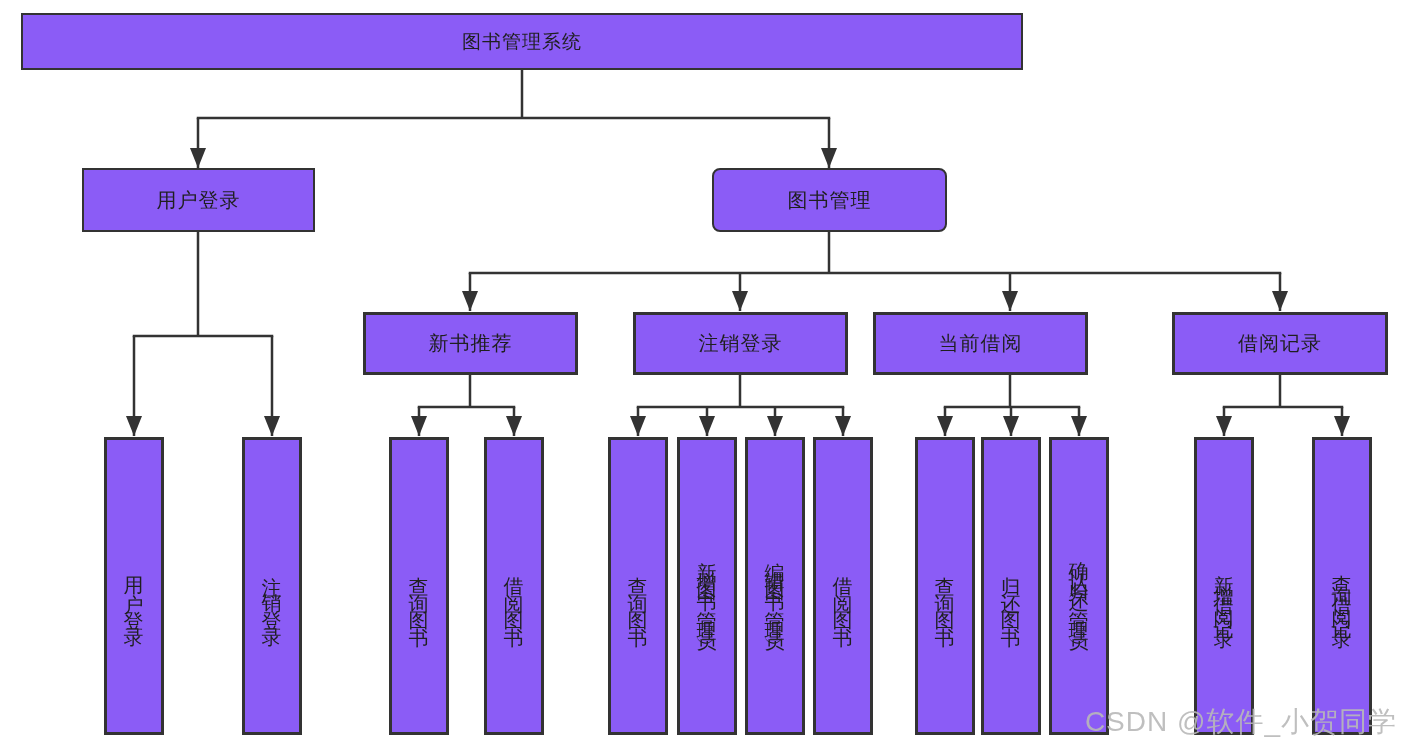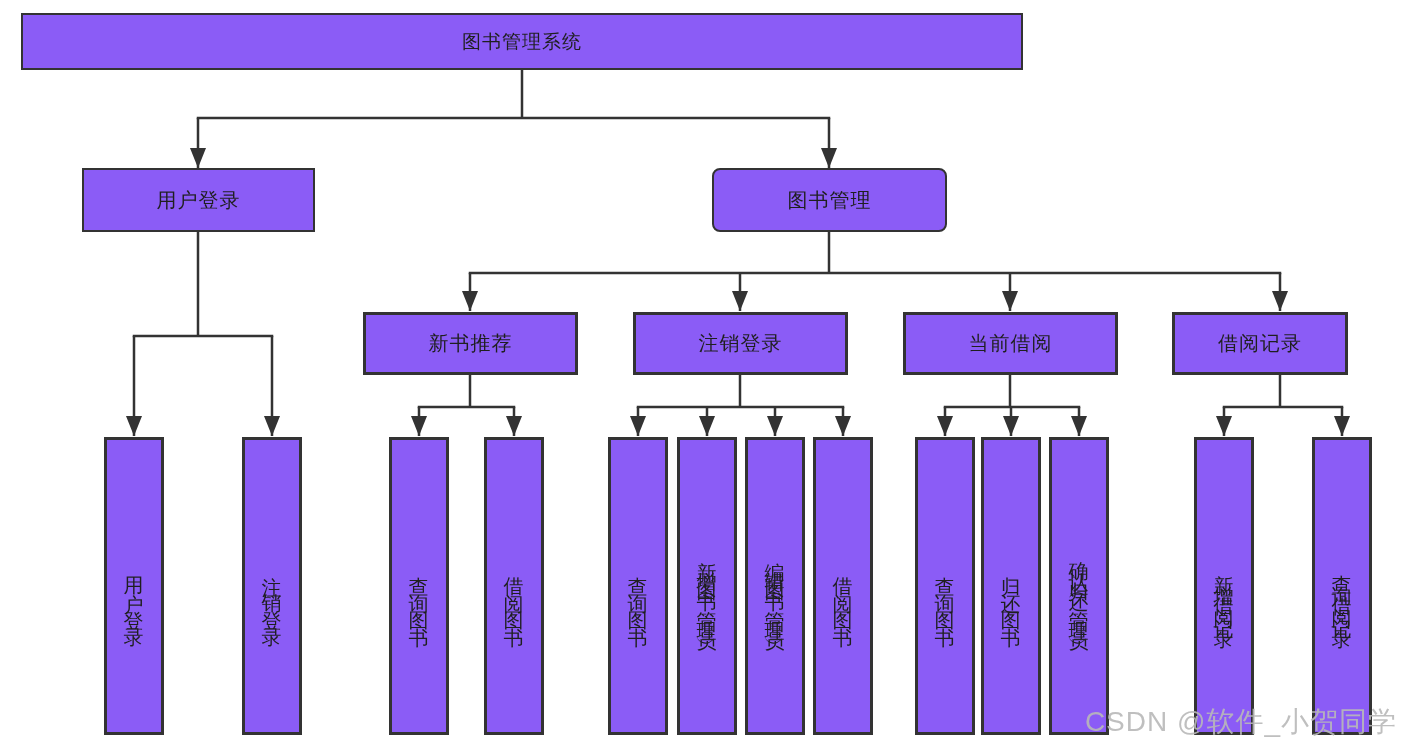--- a/index.html
+++ b/index.html
@@ -44,22 +44,22 @@
     letter-spacing:1px;
     white-space:nowrap;
   }
   .box.lvl3,.box.leaf{border-width:3px;}
   .box.root{left:21px;top:13px;width:1002px;height:57px;font-size:19px;}
   .box.l2a{left:82px;top:168px;width:233px;height:64px;}
   .box.l2b{left:712px;top:168px;width:235px;height:64px;border-radius:8px;}
   .box.lvl3{top:312px;height:63px;width:215px;}
   .box.l3a{left:363px;}
   .box.l3b{left:633px;}
-  .box.l3c{left:903px;}
-  .box.l3d{left:1172px;width:176px;}
+  .box.l3c{left:873px;}
+  .box.l3d{left:1172px;width:216px;}
   .box.leaf{
     top:437px;
     height:298px;
     width:60px;
   }
   .leaf .lbl{
     writing-mode:vertical-rl;
     text-orientation:mixed;
     font-size:20px;
     letter-spacing:17px;

